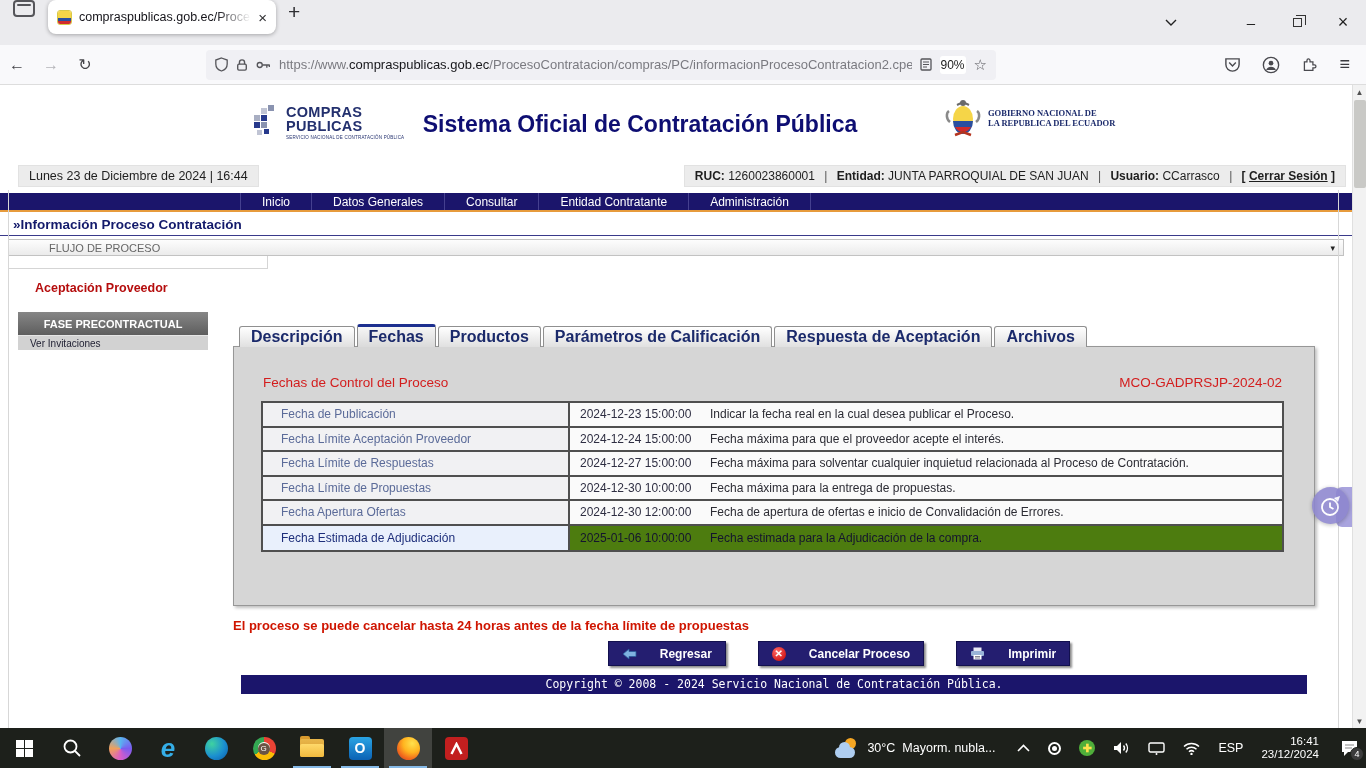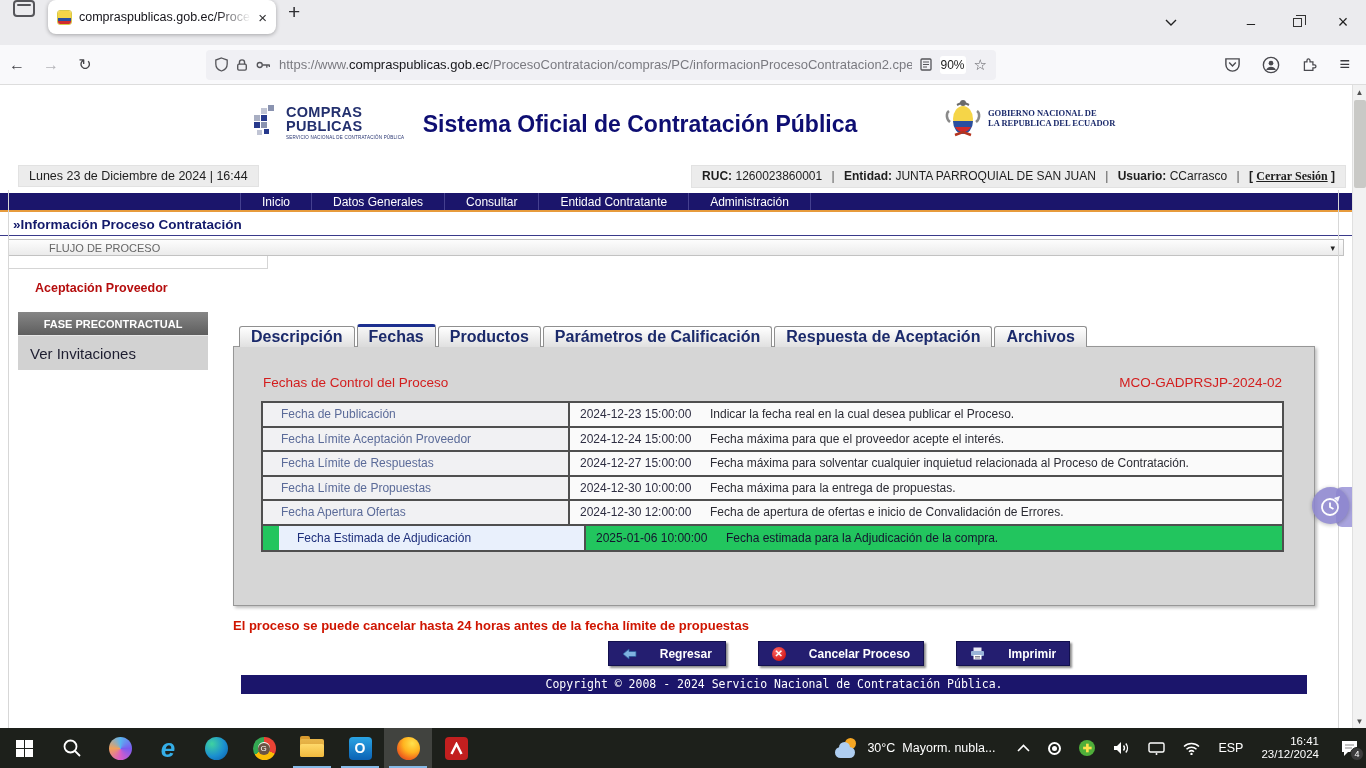--- a/index.html
+++ b/index.html
@@ -51,54 +51,54 @@
   .site-title { position: absolute; left: calc(50% - 36px); top: 26px; transform: translateX(-50%); font-size: 23px; font-weight: bold; color: #0e0e72; white-space: nowrap; }
   .gov-logo { position: absolute; left: 945px; top: 12px; display: flex; align-items: center; gap: 7px; }
   .gov-text b { display: block; color: #1b2a6b; font-size: 8.5px; line-height: 10px; font-family: "Liberation Serif", serif; }
 
   
   .infobar { position: relative; height: 28px; }
   .datebox { position: absolute; left: 18px; top: 0; background: #ececec; border: 1px solid #e2e2e2; padding: 3px 10px; font-size: 12.5px; color: #1e1e1e; }
   .sessionbox { position: absolute; right: 6px; top: 0; background: #ececec; border: 1px solid #e2e2e2; padding: 3px 10px; font-size: 12px; color: #1e1e1e; white-space: nowrap; }
   .sessionbox b { font-weight: bold; }
   .sessionbox .logout { font-weight: bold; }
-  .sessionbox .logout u { text-decoration: underline; font-family: Liberation Serif, serif; }
+  .sessionbox .logout u { text-decoration: underline; }
   .sep { margin: 0 6px; color: #555; }
 
   
   .mainnav { height: 19px; background: #1b156b; display: flex; align-items: stretch; padding-left: 240px; border-bottom: 2px solid #e79b3c; }
   .mainnav .item { display: flex; align-items: center; padding: 0 21px; color: #fff; font-size: 12px; border-left: 1px solid #45408f; }
   .mainnav .item:last-child { border-right: 1px solid #45408f; }
 
   
   .bc-row { border-bottom: 1px solid #3a3a8a; padding: 5px 0 3px 13px; font-weight: bold; font-size: 13.5px; color: #131a6b; }
   .flujo { margin: 3px 8px 0 8px; height: 17px; border: 1px solid #c2c2c2; background: linear-gradient(#fdfdfd, #ebebeb); display: flex; align-items: center; justify-content: space-between; padding: 0 8px 0 40px; font-size: 11px; color: #666; }
   .flujo-arrow { color: #222; font-size: 9px; }
   .flujo-sub { margin: 0 8px; height: 13px; border: 1px solid #d5d5d5; border-top: none; background: #fff; width: 260px; }
   .stage { margin: 12px 0 0 35px; color: #b50d0d; font-weight: bold; font-size: 12.5px; }
 
   
   .bodygrid { position: relative; margin-top: 17px; }
   .sidebar { position: absolute; left: 18px; top: 0; width: 190px; }
   .sb-head { height: 23px; background: linear-gradient(#868686, #5e5e5e); color: #fff; font-size: 11px; font-weight: bold; display: flex; align-items: center; justify-content: center; }
-  .sb-item { height: 35px; background: #d2d2d2; display: flex; align-items: center; padding-left: 12px; font-size: 15px; color: #1d1d30; border-top: 1px solid #e6e6e6; }
+  .sb-item { height: 15px; background: #d2d2d2; display: flex; align-items: center; padding-left: 12px; font-size: 10px; color: #1d1d30; border-top: 1px solid #e6e6e6; }
 
   .main { position: absolute; left: 233px; top: 12px; width: 1082px; }
   .tabs { display: flex; gap: 2px; margin-left: 6px; align-items: flex-end; }
   .tabbtn { height: 21px; padding: 4px 11px; display: flex; align-items: center; background: linear-gradient(#ffffff, #e0e0e0); border: 1px solid #8f8f8f; border-bottom: none; border-radius: 3px 3px 0 0; font-size: 16px; color: #1b2a6b; position: relative; z-index: 1; font-weight: bold; }
   .tabbtn.active { border-top: 3px solid #1c2f8f; height: 23px; background: linear-gradient(#f6f6f6, #dadada); }
   .panel { border: 1px solid #979797; background: #d6d6d6; height: 260px; box-shadow: 2px 2px 3px rgba(0,0,0,.25); position: relative; margin-top: -1px; }
   .panel-head { display: flex; justify-content: space-between; padding: 28px 32px 11px 29px; font-size: 13.5px; color: #d31d1d; }
   .ftable { margin: 0 30px 0 27px; border: 2px solid #4f4f4f; background: #fafafa; }
   .frow { display: flex; border-bottom: 2px solid #4f4f4f; height: 24.5px; align-items: stretch; font-size: 12px; }
   .frow:last-child { border-bottom: none; }
   .c1 { width: 307px; display: flex; align-items: center; padding-left: 18px; background: #f1f1f3; color: #5b6b99; border-right: 2px solid #4f4f4f; }
   .c2 { width: 140px; display: flex; align-items: center; padding-left: 10px; color: #2e2e42; }
   .c3 { flex: 1; display: flex; align-items: center; color: #2c2c34; }
-  .frow.hl { background: #22c55e; padding-left: 16px; }
+  .frow.hl { background: #4d7c0f; }
   .frow.hl .c1 { background: #e9f0fc; color: #1e2f7b; }
   .frow.hl .c2, .frow.hl .c3 { color: #14142e; }
 
   .warning { margin-top: 12px; color: #cf1500; font-weight: bold; font-size: 13px; }
   .actions { display: flex; gap: 32px; justify-content: center; padding-left: 130px; margin-top: 8px; }
   .btn { background: #241e70; color: #fff; font-weight: bold; font-size: 12px; height: 25px; display: flex; align-items: center; gap: 23px; padding: 0 13px; border: 1px solid #12104e; box-shadow: 1.5px 1.5px 2px rgba(0,0,0,.45); }
   .btn .bic { display: flex; align-items: center; }
   .x-circle { width: 14px; height: 14px; border-radius: 50%; background: radial-gradient(circle at 35% 30%, #f66, #c40000); color: #fff; font-size: 10px; font-weight: bold; display: flex; align-items: center; justify-content: center; }
 
   .sitefooter { margin: 9px 8px 0 8px; background: #1b156b; color: #fff; text-align: center; font-family: "DejaVu Sans Mono", monospace; font-size: 11.5px; padding: 2px 0 3px; }

